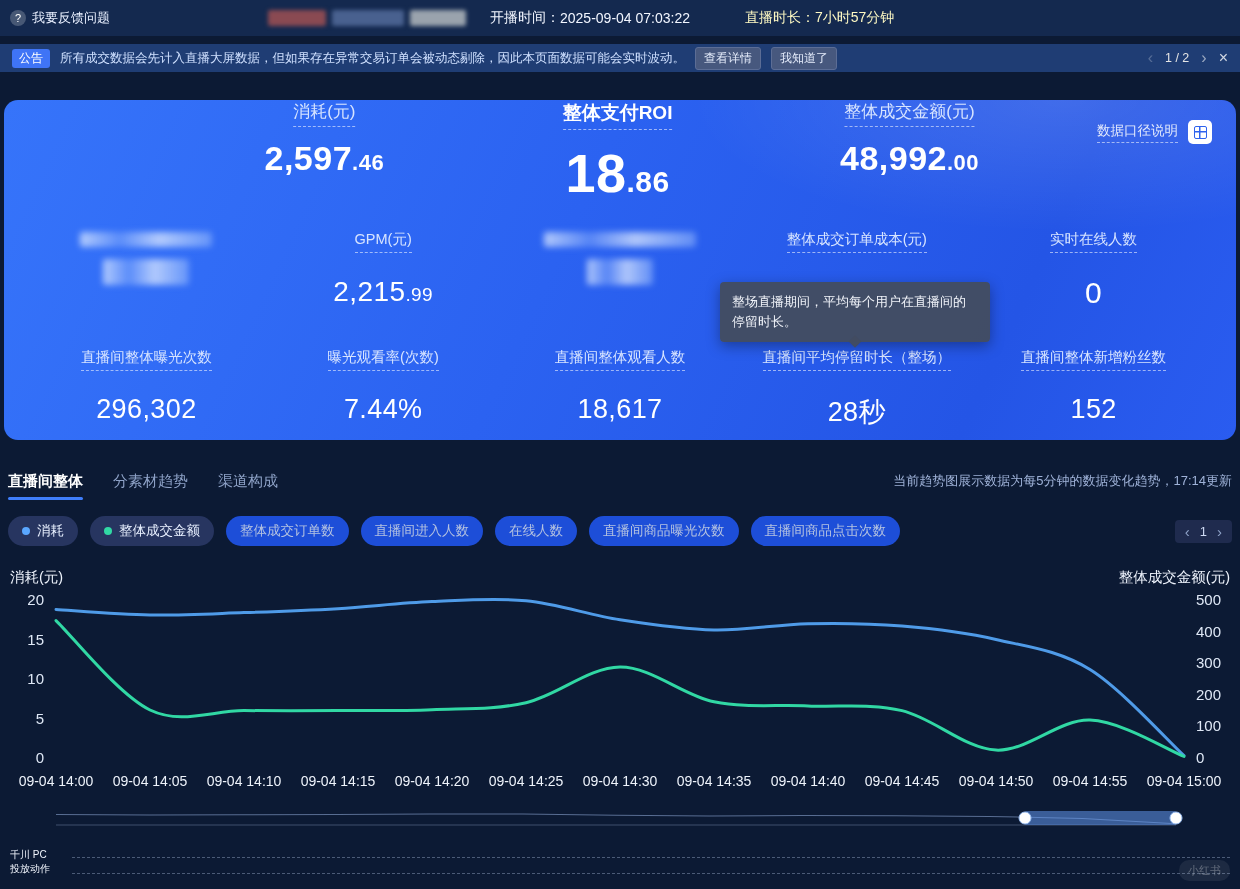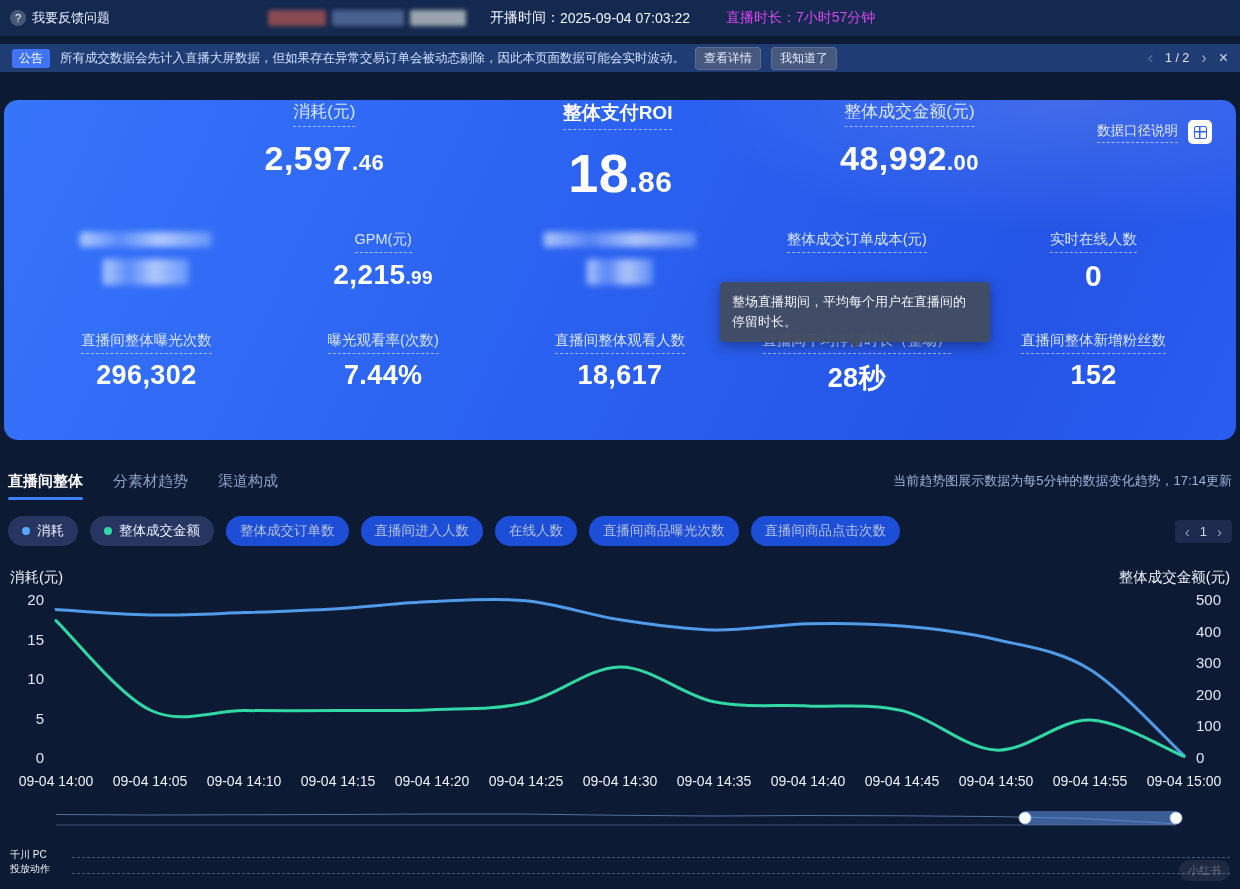--- a/index.html
+++ b/index.html
@@ -9,21 +9,21 @@
     background:#0c1a34; color:#fff;
     position:relative;
   }
   
   .topbar { height:36px; background:#14294f; position:relative; }
   .feedback { position:absolute; left:10px; top:0; height:36px; display:flex; align-items:center; gap:6px; font-size:13px; color:#e9f0ff; cursor:pointer; }
   .q-icon { width:16px; height:16px; border-radius:50%; background:rgba(255,255,255,.22); font-size:11px; display:grid; place-items:center; color:#fff; }
   .mask-group { position:absolute; left:268px; top:10px; display:flex; gap:6px; filter:blur(2px); }
   .mask-seg { height:16px; border-radius:2px; }
   .top-time { position:absolute; left:490px; top:0; height:36px; display:flex; align-items:center; font-size:14px; color:#f2f6ff; }
-  .top-dur { position:absolute; left:726px; top:0; height:36px; display:flex; align-items:center; font-size:14px; color:#d946ef; }
+  .top-dur { position:absolute; left:745px; top:0; height:36px; display:flex; align-items:center; font-size:14px; color:#fef9c3; }
   
   .announce { margin-top:8px; height:28px; background:#1f3d74; display:flex; align-items:center; padding:0 12px; font-size:12.5px; }
   .ann-badge { background:#3f74f6; color:#fff; border-radius:3px; padding:1px 7px; font-size:12px; flex:none; }
   .ann-text { color:#cfe0ff; margin-left:10px; white-space:nowrap; }
   .ann-btn { margin-left:10px; background:#47587e; border:1px solid #5c6d95; border-radius:3px; color:#e6edfc; font-size:12px; padding:2px 8px; cursor:pointer; font-family:inherit; }
   .ann-right { margin-left:auto; display:flex; align-items:center; gap:12px; color:#c9d6f1; }
   .ann-chev { font-size:16px; line-height:1; cursor:pointer; color:rgba(255,255,255,.55); }
   .ann-chev.dim { opacity:.45; }
   .ann-page { font-size:12.5px; color:#e5e5e5; }
   .ann-close { font-size:16px; cursor:pointer; color:rgba(255,255,255,.8); }
@@ -37,31 +37,31 @@
   .caliber-link { font-size:13.5px; color:rgba(255,255,255,.85); border-bottom:1px dashed rgba(255,255,255,.55); padding-bottom:2px; cursor:pointer; }
   .caliber-btn { width:24px; height:24px; background:#fff; border-radius:5px; display:grid; place-items:center; cursor:pointer; }
   .grid-glyph { width:13px; height:13px; border:1.5px solid #2e63ee; border-radius:2px;
     background:
       linear-gradient(#2e63ee,#2e63ee) center 4px/100% 1.5px no-repeat,
       linear-gradient(#2e63ee,#2e63ee) 4px center/1.5px 100% no-repeat; }
   .lab { display:inline-block; border-bottom:1px dashed rgba(255,255,255,.55); padding-bottom:3px; color:#d7e4ff; cursor:pointer; }
   .row1 { position:relative; margin-top:28px; height:100px; }
   .m1 { position:absolute; transform:translateX(-50%); text-align:center; }
   .m1 .lab { font-size:17px; }
-  .m1-val { margin-top:12px; font-weight:bold; letter-spacing:.5px;text-align:right; }
+  .m1-val { margin-top:12px; font-weight:bold; letter-spacing:.5px; }
   .m1-val .int { font-size:34px; }
   .m1-val .dec { font-size:22px; }
   .m1.roi .lab { font-size:19px; color:#fff; font-weight:bold; }
   .m1.roi .int { font-size:54px; }
   .m1.roi .dec { font-size:30px; }
   .grid5 { display:grid; grid-template-columns:repeat(5,1fr); padding:0 24px; text-align:center; }
   .row2 { margin-top:30px; }
   .row3 { margin-top:38px; }
   .g-lab { font-size:14.5px; }
-  .g-val { margin-top:6px; font-size:28px; font-weight:bold; letter-spacing:.4px; }
+  .g-val { margin-top:23px; font-size:28px; font-weight:normal; letter-spacing:.4px; }
   .g-val .dec { font-size:19px; }
   .row3 .g-val { font-size:27px; }
   .blur-lab { width:132px; height:15px; margin:2px auto 0; border-radius:3px; }
   .blur-val { width:86px; height:26px; margin:12px auto 0; border-radius:3px; }
   .blurbox { filter:blur(3px);
     background:linear-gradient(90deg, rgba(220,233,255,.75), rgba(150,185,255,.4) 30%, rgba(232,241,255,.7) 60%, rgba(160,195,255,.45)); }
   .blur-lab.w150 { width:152px; } .blur-val.w66 { width:66px; }
   .tooltip { position:absolute; left:716px; top:182px; width:270px; z-index:5;
     background:rgba(66,76,97,.97); border-radius:4px; padding:10px 12px;
     font-size:13px; line-height:1.55; color:#f1f4fa; text-align:left;

